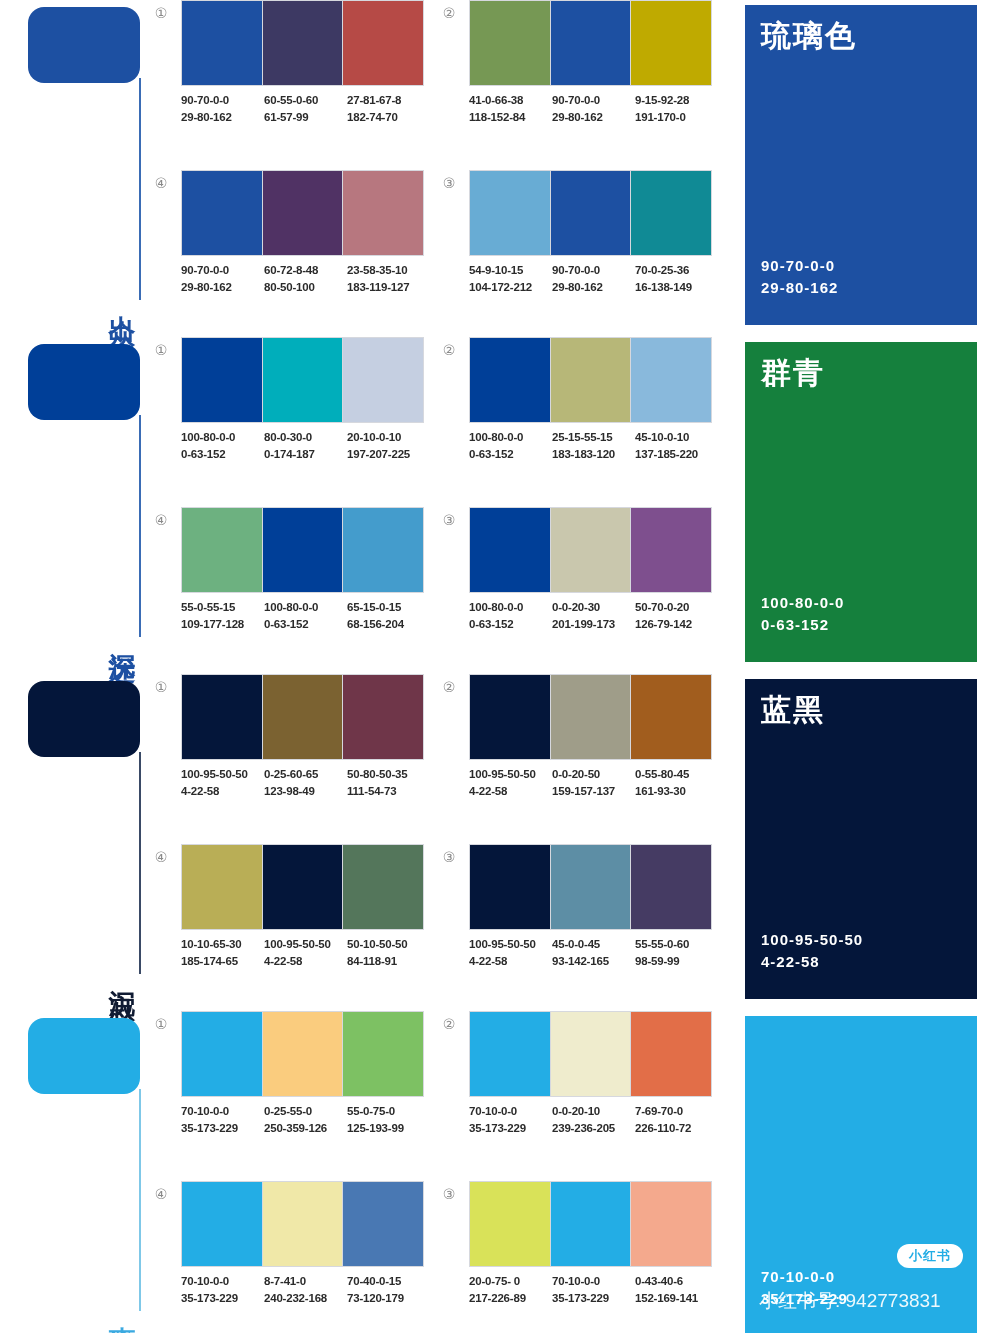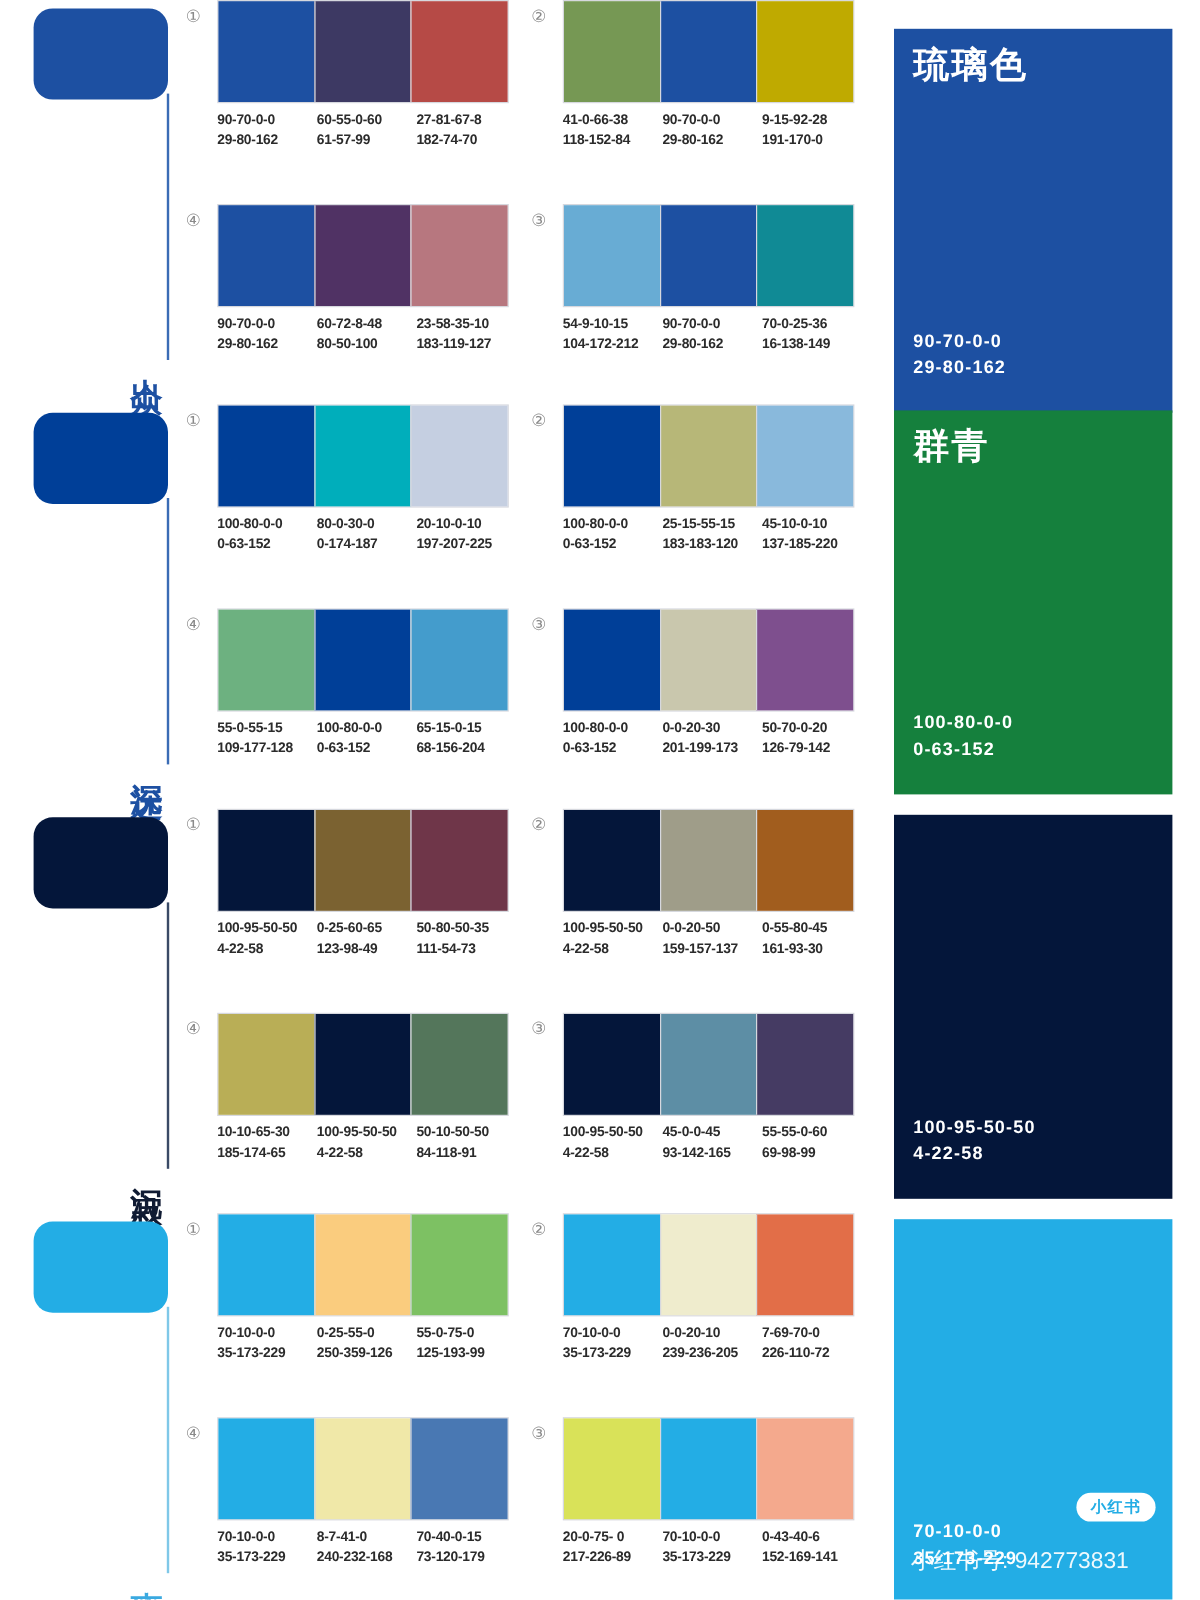--- a/index.html
+++ b/index.html
@@ -270,21 +270,21 @@
               <span class="cmyk">90-70-0-0</span>
               <span class="rgb">29-80-162</span>
             </div>
             <div class="code-col">
               <span class="cmyk">70-0-25-36</span>
               <span class="rgb">16-138-149</span>
             </div>
           </div>
         </div>
       </div>
-      <div class="big-card" style="background: rgb(29, 80, 162); margin-top: 19px;">
+      <div class="big-card" style="background: rgb(29, 80, 162);">
         <div class="big-title">琉璃色</div>
         <div class="big-codes">
           <span>90-70-0-0</span>
           <span>29-80-162</span>
         </div>
       </div>
     </div>
     <div class="section">
       <div class="left-col">
         <div class="tab-swatch" style="background: rgb(0, 63, 152);"></div>
@@ -473,26 +473,27 @@
             <div class="code-col">
               <span class="cmyk">100-95-50-50</span>
               <span class="rgb">4-22-58</span>
             </div>
             <div class="code-col">
               <span class="cmyk">45-0-0-45</span>
               <span class="rgb">93-142-165</span>
             </div>
             <div class="code-col">
               <span class="cmyk">55-55-0-60</span>
-              <span class="rgb">69-98-99</span>
+              <span class="rgb">98-59-99</span>
             </div>
           </div>
         </div>
       </div>
       <div class="big-card" style="background: rgb(4, 22, 58);">
+        <div class="big-title">蓝黑</div>
         <div class="big-codes">
           <span>100-95-50-50</span>
           <span>4-22-58</span>
         </div>
       </div>
     </div>
     <div class="section">
       <div class="left-col">
         <div class="tab-swatch" style="background: rgb(35, 173, 229);"></div>
         <div class="v-rule" style="background: rgb(127, 200, 232);"></div>

